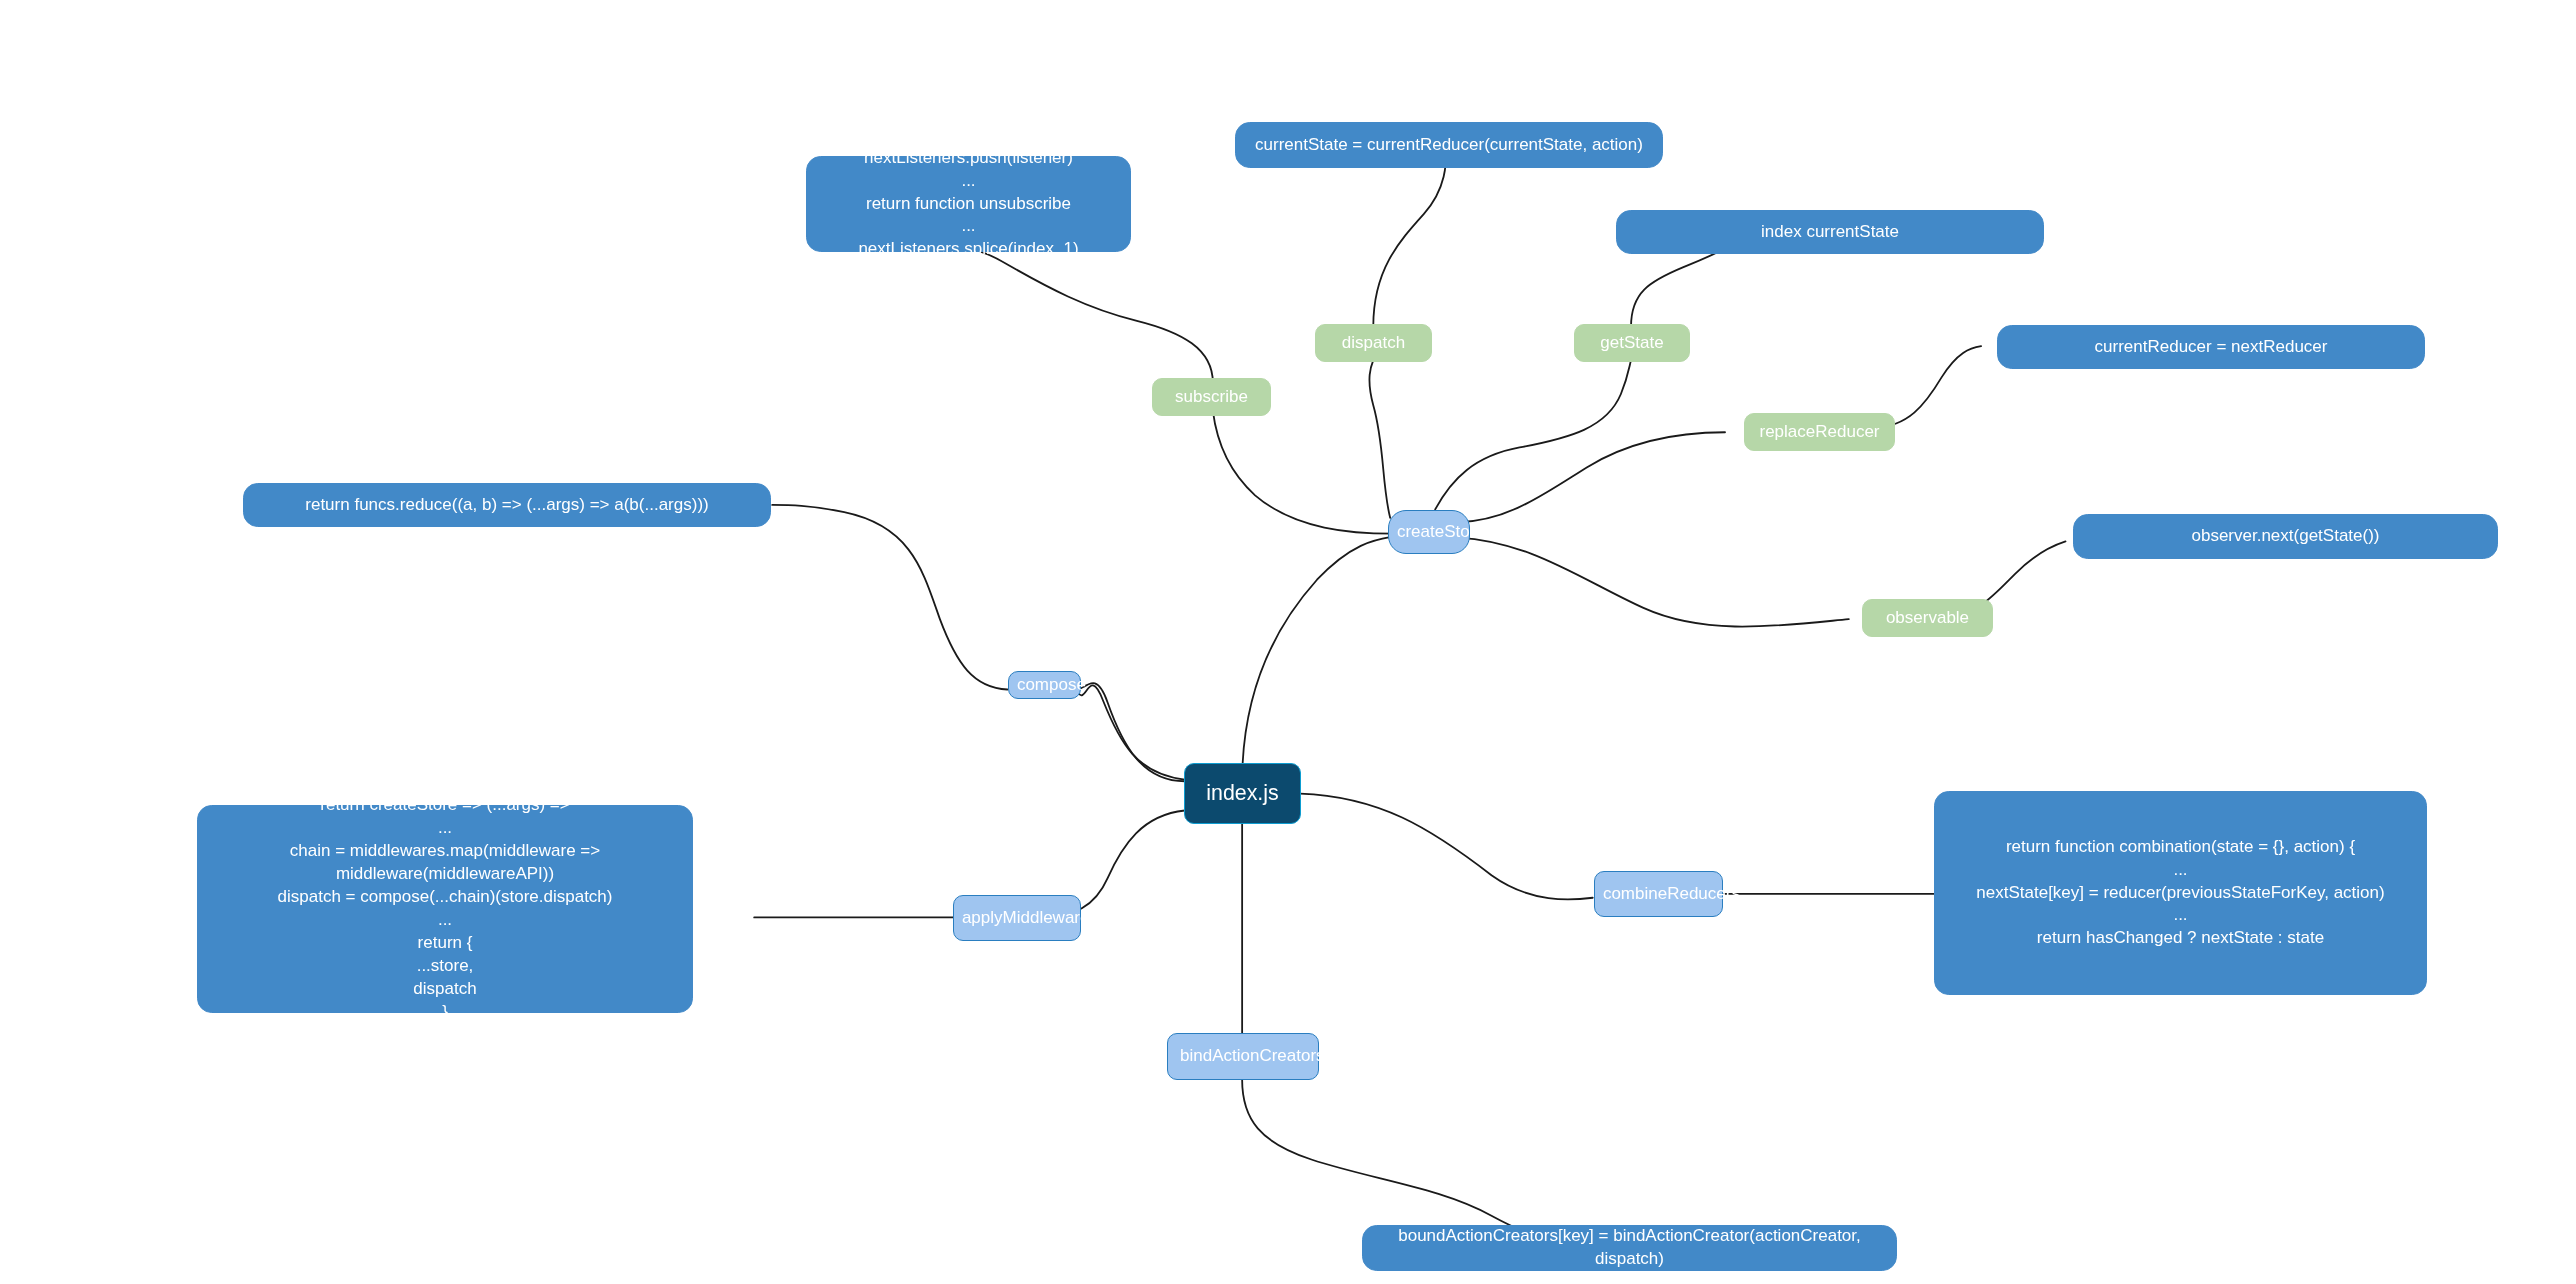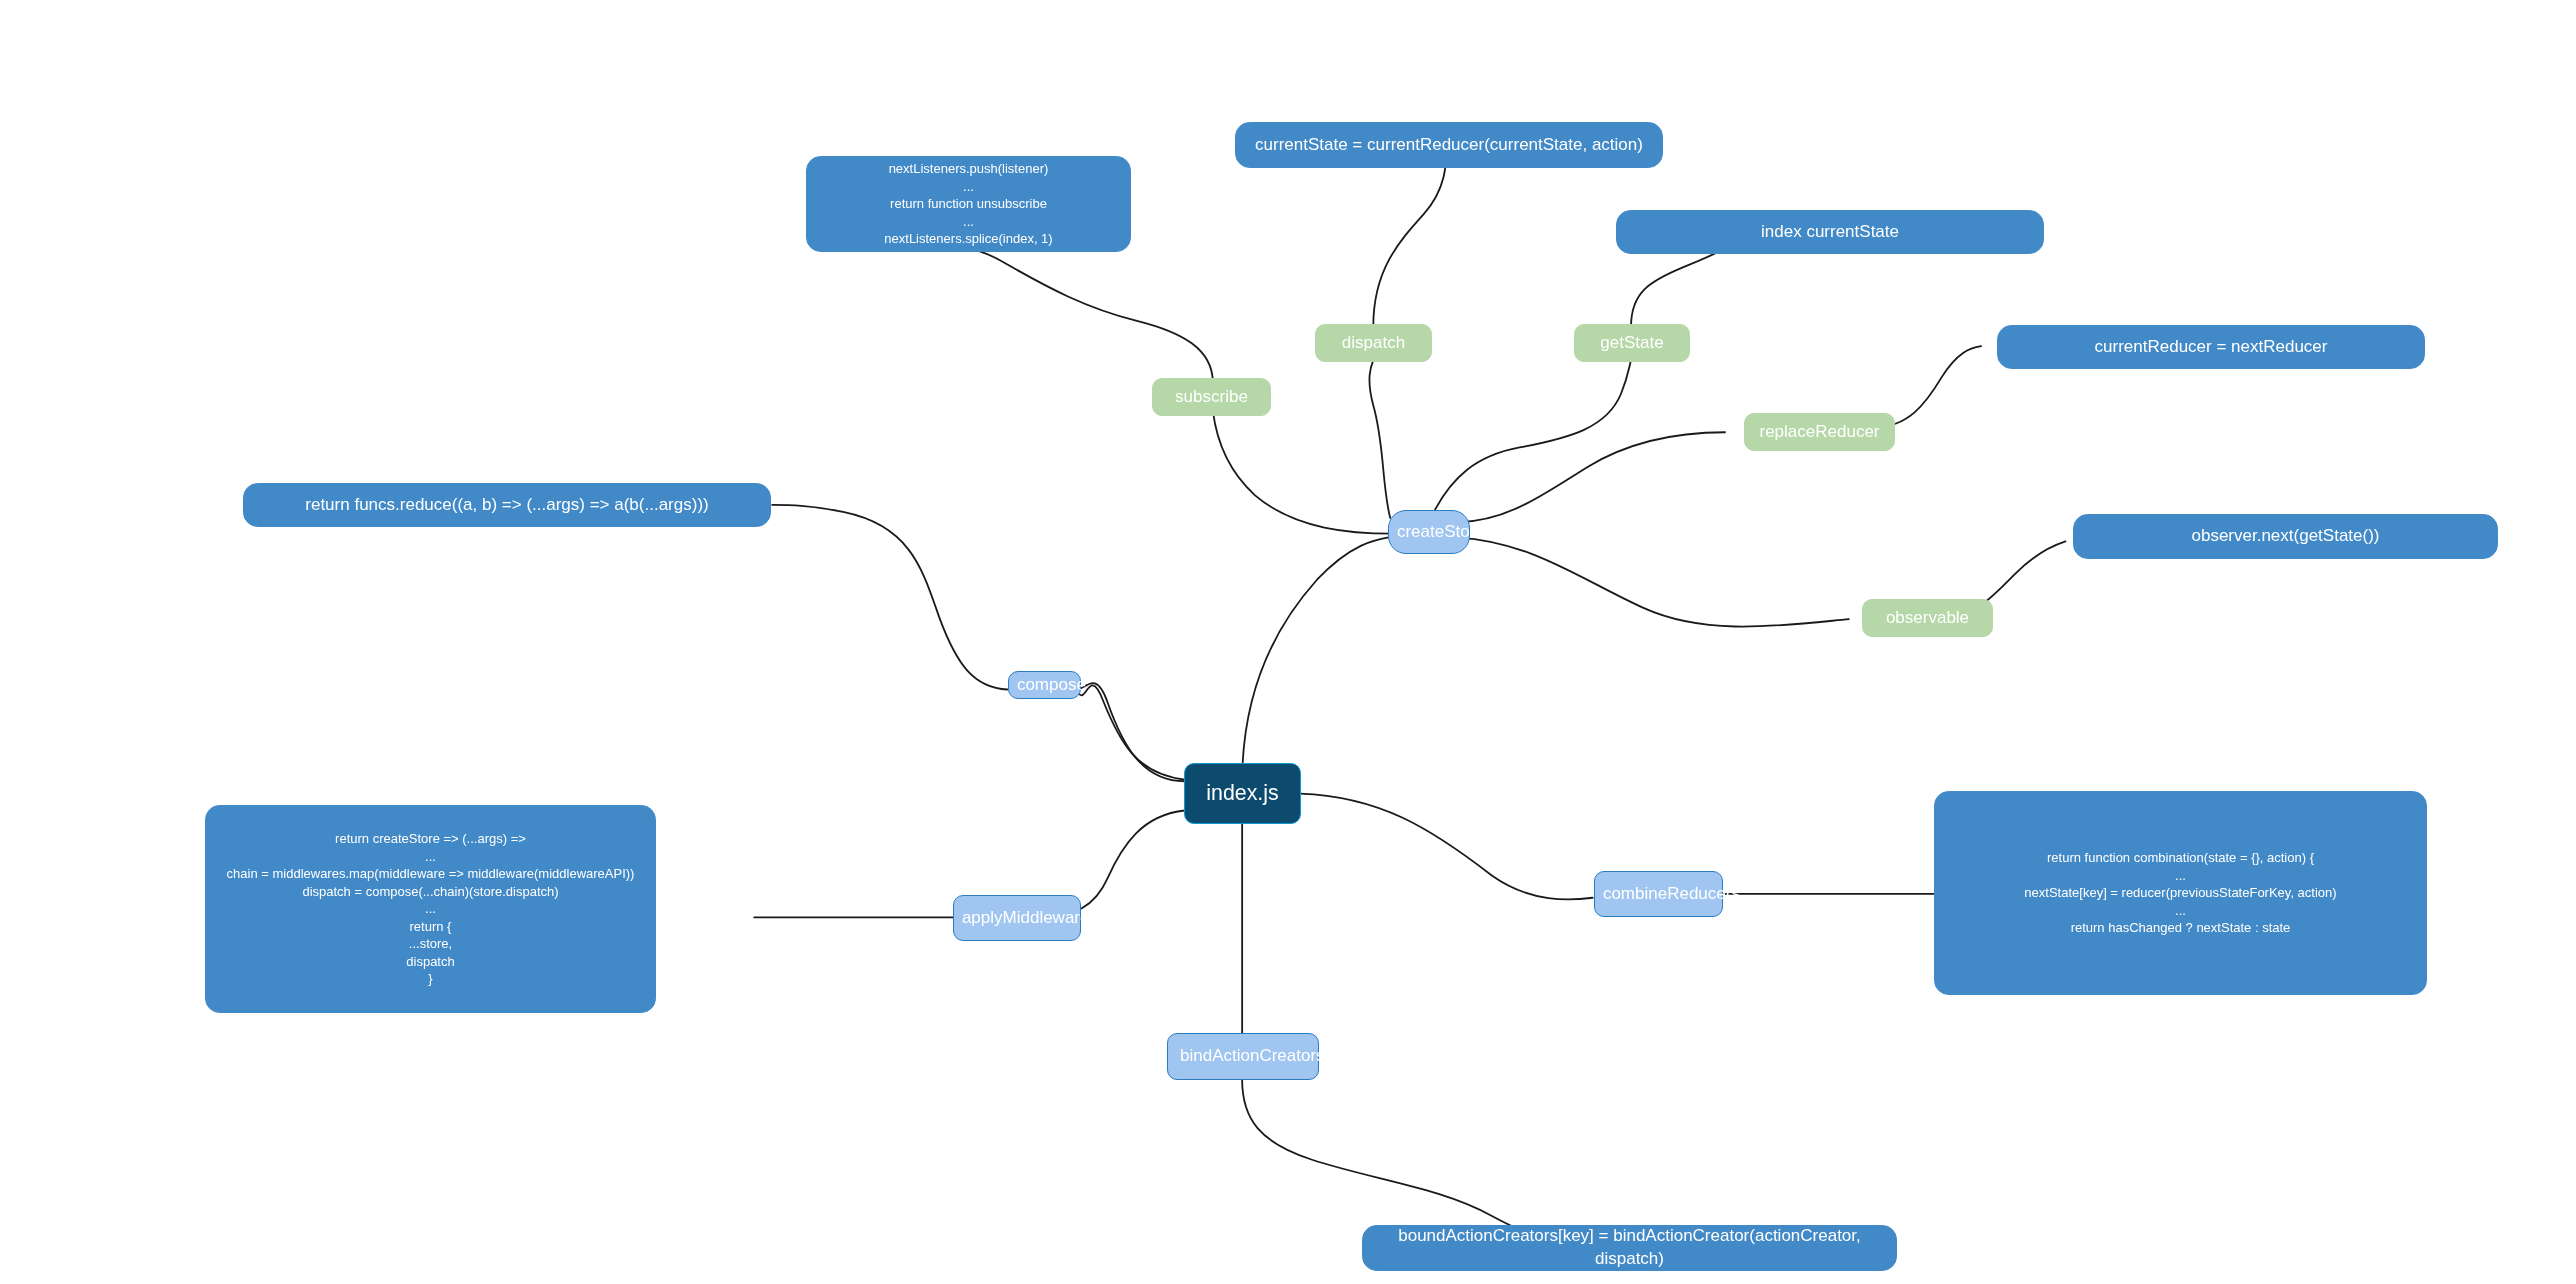--- a/index.html
+++ b/index.html
@@ -21,21 +21,21 @@
     line-height:1.35;
     white-space:pre-line;
     padding:3.4px 7.9px;
   }
   .node.detail{           
     background:#4289c8;
     border:0.6px solid #4289c8;
     font-size:17px;
     border-radius:14.6px;
   }
-  .node.detail.multi{ font-size:13px; }
+  .node.detail.multi{ font-size:17px; }
   .node.method{           
     background:#b6d7a8;
     border:0.6px solid #b6d7a8;
     font-size:17px;
     border-radius:10px;
   }
   .node.module{           
     background:#9fc5f0;
     border:1.1px solid #2a7ec0;
     font-size:17px;
@@ -120,21 +120,21 @@
   </div>
 
   <div class="node detail" style="left:1997px;top:325px;width:428px;height:44px;">
     <span class="lbl">currentReducer = nextReducer</span>
   </div>
 
   <div class="node detail" style="left:243px;top:483px;width:528px;height:44px;">
     <span class="lbl">return funcs.reduce((a, b) =&gt; (...args) =&gt; a(b(...args)))</span>
   </div>
 
-  <div class="node detail multi" style="left:205px;top:805px;width:451px;height:208px;">
+  <div class="node detail multi" style="left:197px;top:805px;width:496px;height:208px;">
     <span class="lbl">return createStore =&gt; (...args) =&gt;
 ...
 chain = middlewares.map(middleware =&gt; middleware(middlewareAPI))
 dispatch = compose(...chain)(store.dispatch)
 ...
 return {
 ...store,
 dispatch
 }</span>
   </div>

